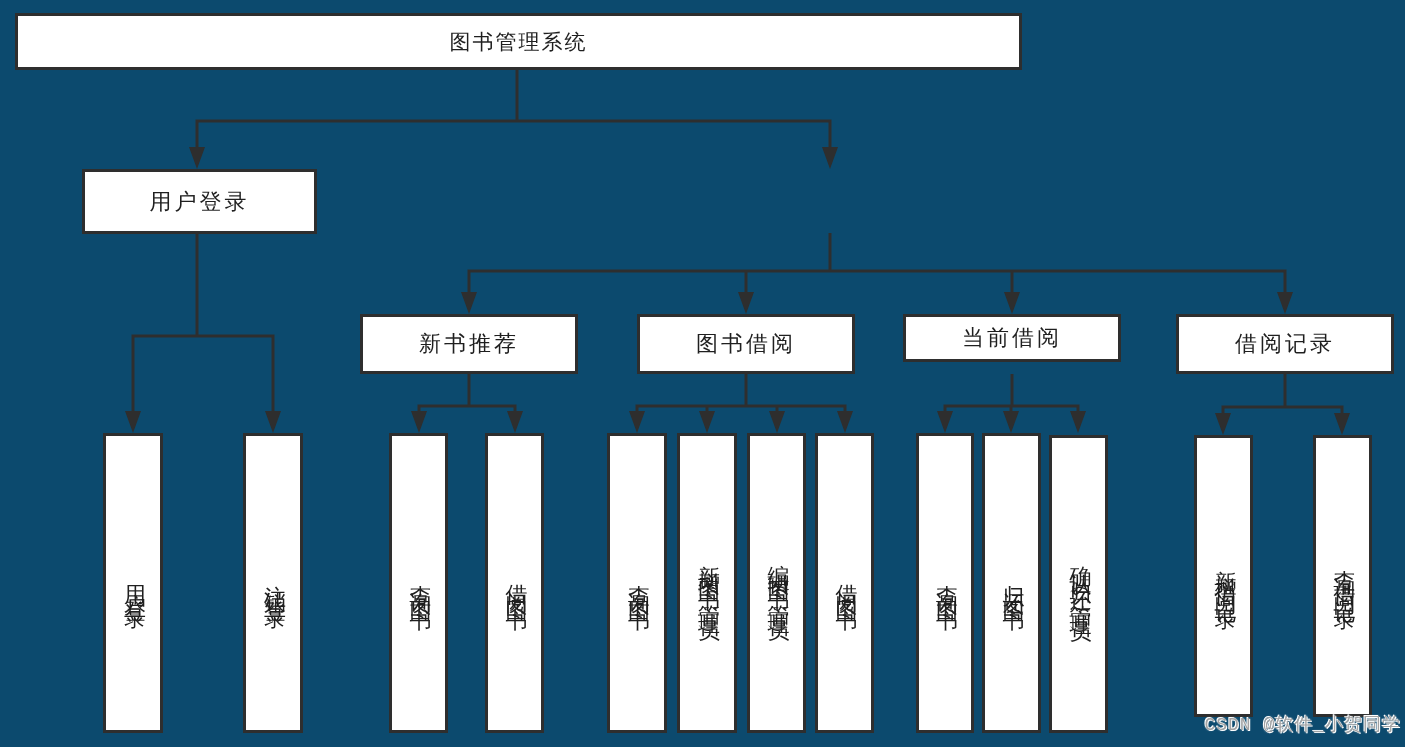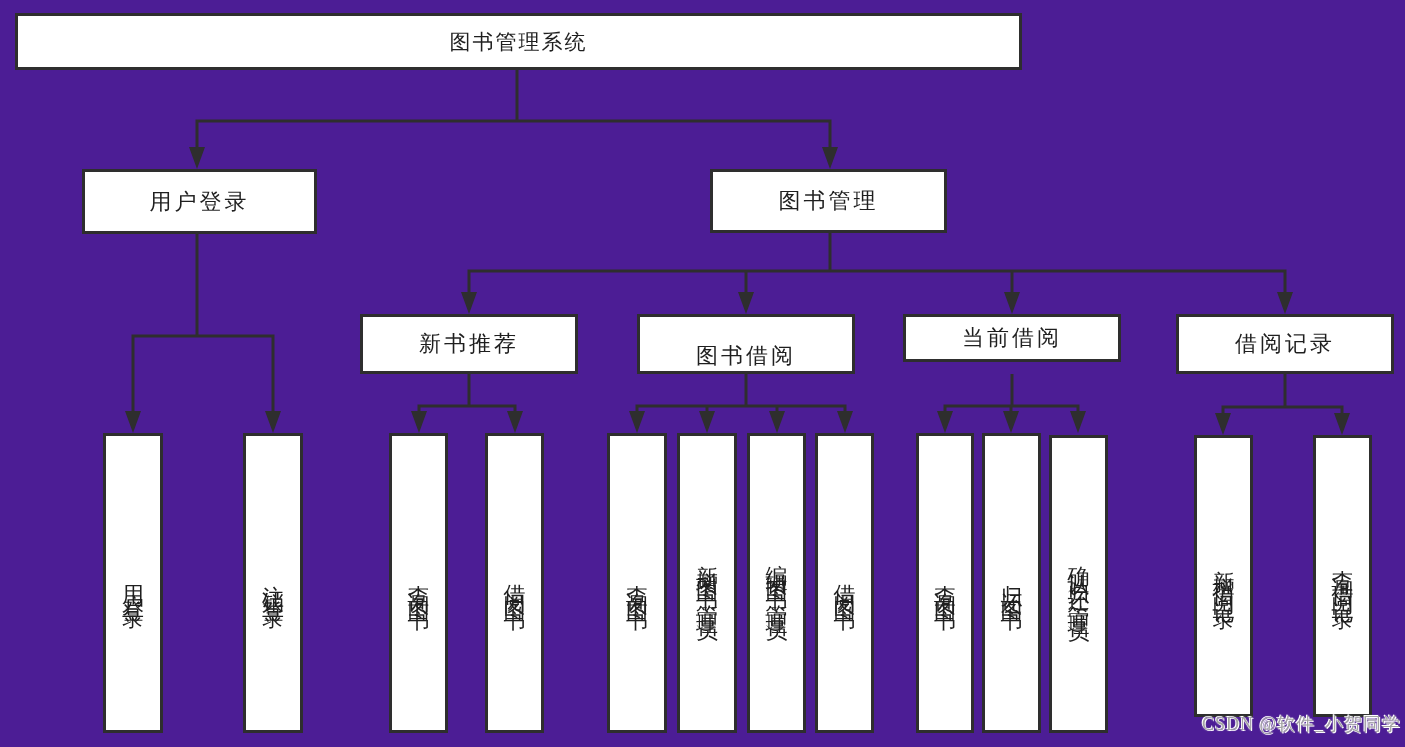--- a/index.html
+++ b/index.html
@@ -1,18 +1,18 @@
 <!DOCTYPE html>
 <html><head>
 <meta charset="utf-8">
 <style>
   html,body{margin:0;padding:0;background:#fff;}
   .canvas{
-    position:relative;width:1405px;height:747px;background:#4c1d95;overflow:hidden;
-    font-family:Liberation Serif, serif;color:#1f1f1f;
+    position:relative;width:1405px;height:747px;background:#0c4a6e;overflow:hidden;
+    font-family:Liberation Mono, monospace;color:#1f1f1f;
   }
   .wires{position:absolute;left:0;top:0;z-index:0;}
   .node{
     position:absolute;box-sizing:border-box;background:#fff;border:3px solid #2e2e2e;
     display:flex;align-items:center;justify-content:center;z-index:1;
   }
   .h-label{font-size:22px;letter-spacing:3px;white-space:nowrap;}
   .root-label{font-size:21px;letter-spacing:2px;}
   .v-node span{
     writing-mode:vertical-rl;text-orientation:mixed;
@@ -74,28 +74,25 @@
     </g>
   </svg>
 
   <div class="node" style="left:15px;top:13px;width:1007px;height:57px;">
     <span class="root-label">图书管理系统</span>
   </div>
 
   <div class="node" style="left:82px;top:169px;width:235px;height:65px;">
     <span class="h-label">用户登录</span>
   </div>
-  <div class="node" style="left:710px;top:169px;width:237px;height:64px;">
-    <span class="h-label">图书管理</span>
-  </div>
 
   <div class="node" style="left:360px;top:314px;width:218px;height:60px;">
     <span class="h-label">新书推荐</span>
   </div>
-  <div class="node" style="left:637px;top:314px;width:218px;height:60px;align-items:flex-end;">
+  <div class="node" style="left:637px;top:314px;width:218px;height:60px;">
     <span class="h-label">图书借阅</span>
   </div>
   <div class="node" style="left:903px;top:314px;width:218px;height:48px;">
     <span class="h-label">当前借阅</span>
   </div>
   <div class="node" style="left:1176px;top:314px;width:218px;height:60px;">
     <span class="h-label">借阅记录</span>
   </div>
 
   <div class="node v-node" style="left:103px;top:433px;width:60px;height:300px;">

